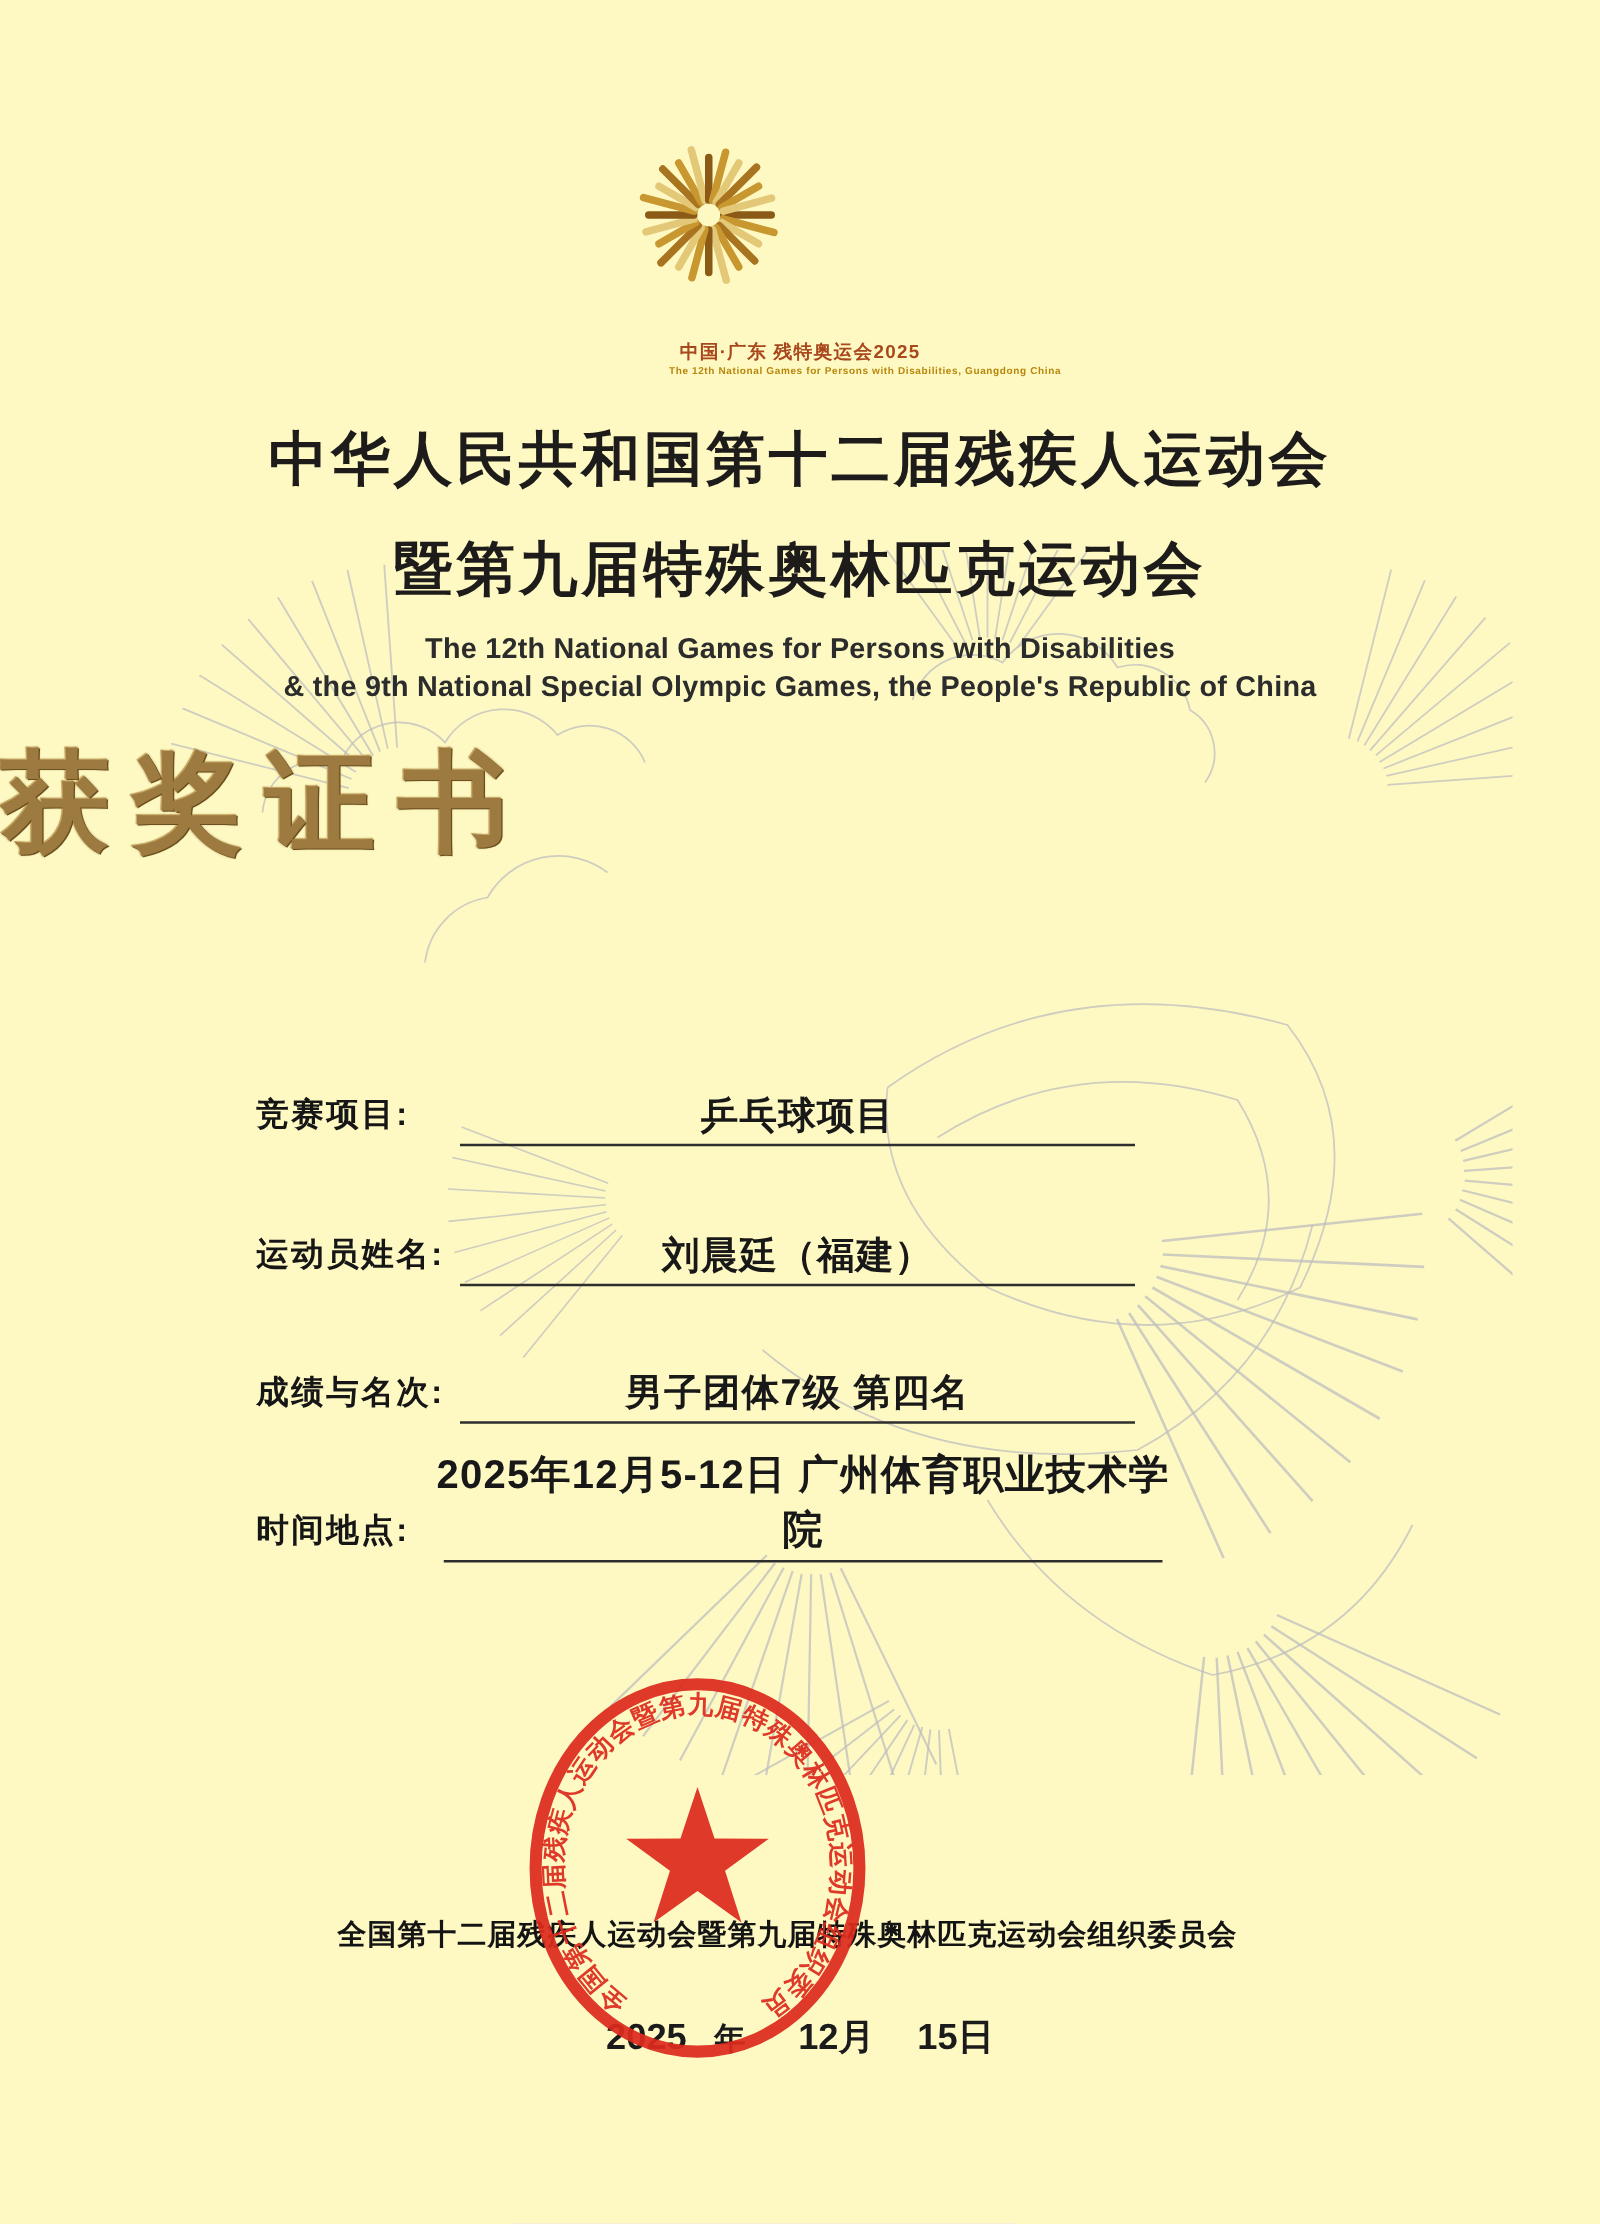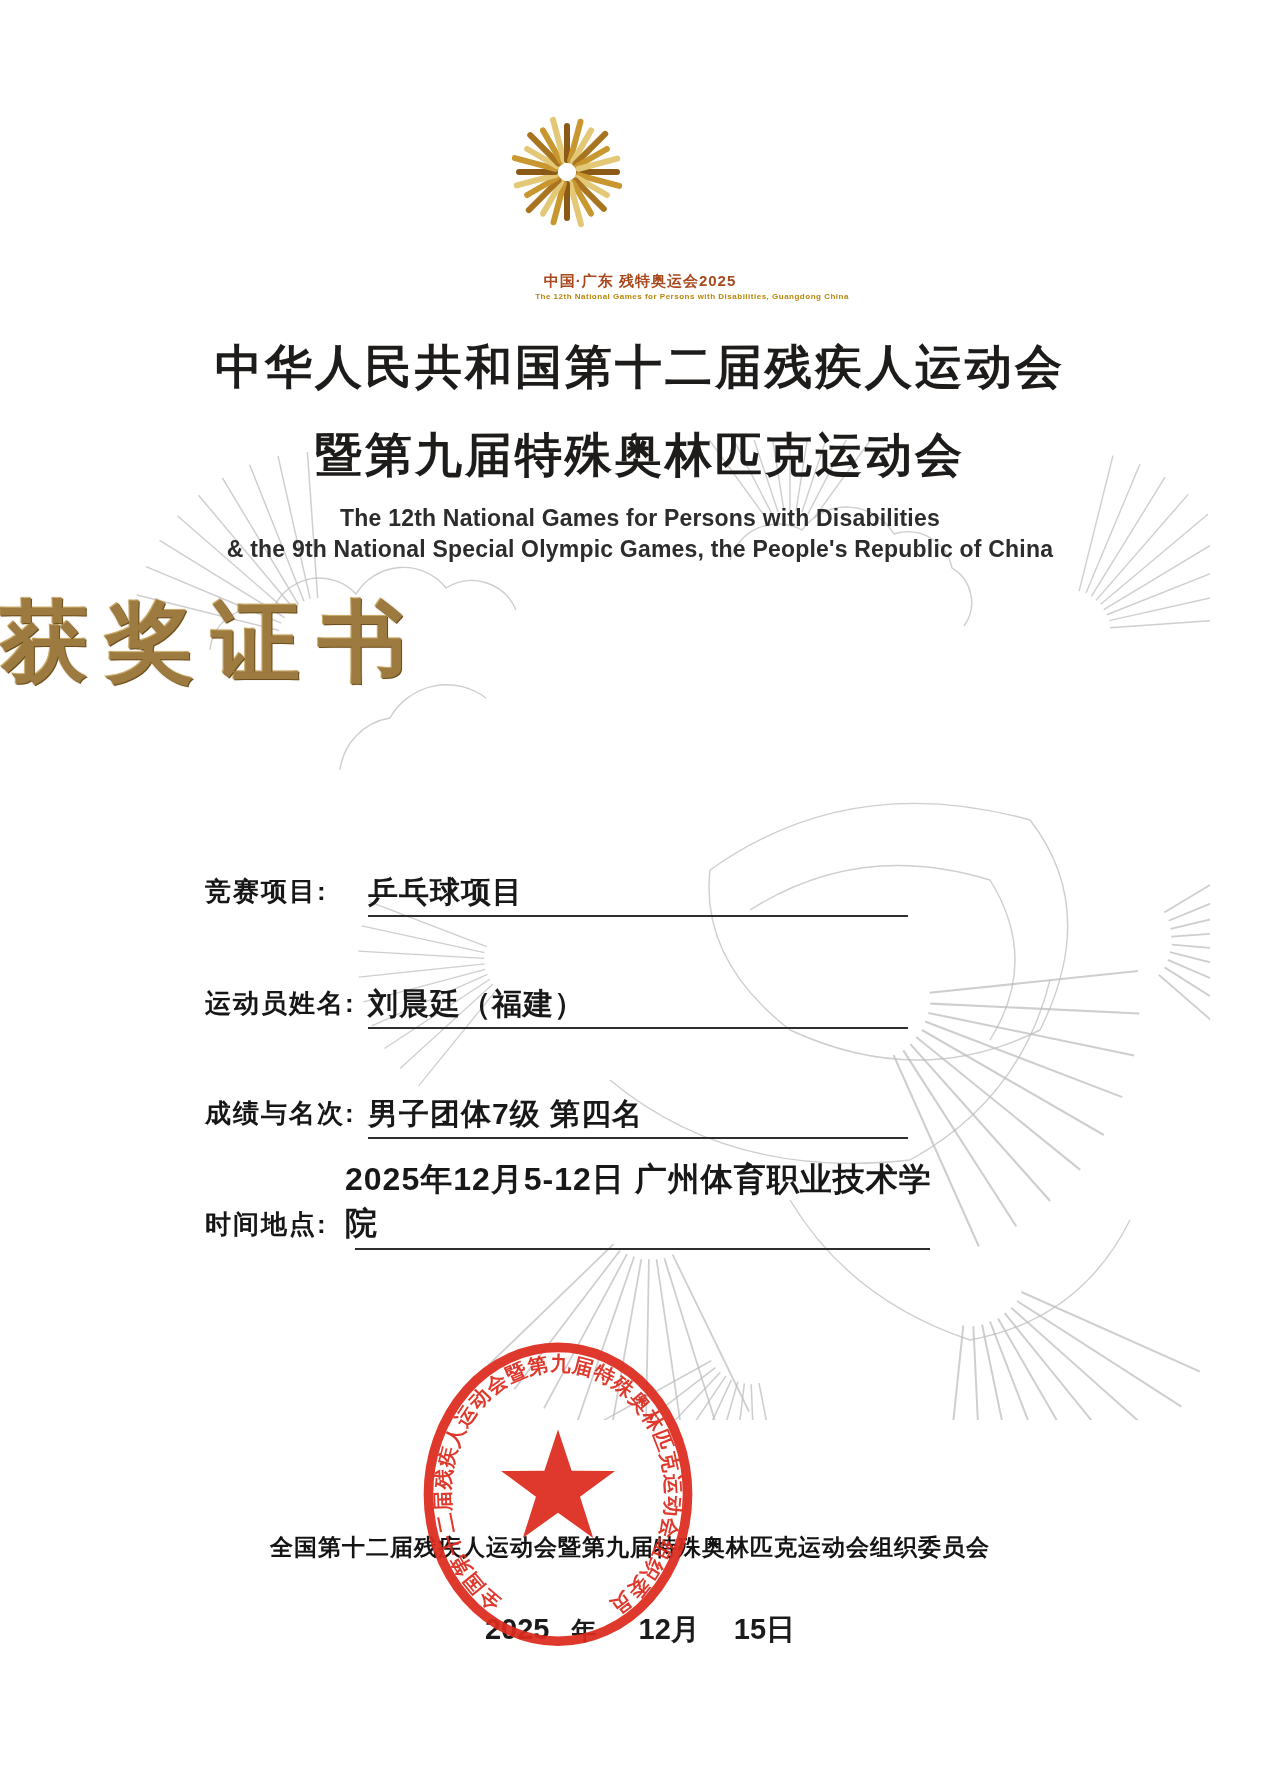--- a/index.html
+++ b/index.html
@@ -1,18 +1,18 @@
 <!DOCTYPE html>
 <html><head>
 <meta charset="utf-8">
 <style>
   html,body{margin:0;padding:0;background:#e8e8e8;}
   .page{
     position:relative;width:1280px;height:1779px;margin:0 auto;
-    background:#ffffff;overflow:hidden;
+    background:#fef9c3;overflow:hidden;
     font-family:"Liberation Sans","DejaVu Sans",sans-serif;color:#1c1c1c;
   }
   
   .flower{position:absolute;left:90px;top:440px;width:1120px;height:980px;z-index:0;}
   .flower line,.flower path{stroke:#bdbdbd;stroke-width:1.4;fill:none;opacity:.75;}
   
   .emblem{position:absolute;left:445px;top:90px;width:240px;height:170px;z-index:1;}
   .wordmark1{
     position:absolute;top:272px;left:0;width:100%;text-align:center;
     font-size:15px;font-weight:800;color:#a8481c;letter-spacing:1px;
@@ -45,21 +45,21 @@
   .row{position:absolute;left:0;width:1280px;height:52px;z-index:1;}
   .row .label{
     position:absolute;left:205px;bottom:8px;
     font-size:26px;font-weight:800;color:#161616;letter-spacing:2px;
   }
   .row .line{
     position:absolute;left:368px;width:540px;bottom:0;height:0;
     border-bottom:2.5px solid #2e2e2e;
   }
   .row .value{
-    position:absolute;left:368px;width:540px;bottom:4px;
+    position:absolute;left:368px;width:540px;bottom:4px;text-align:center;
     font-size:30px;font-weight:800;color:#181818;letter-spacing:1px;
   }
   .row.r1{top:865px;} .row.r2{top:977px;} .row.r3{top:1087px;}
   .row.r4{top:1198px;}
   .row.r4 .line{left:355px;width:575px;}
   .row.r4 .value{left:345px;width:595px;font-size:32px;margin-top:45px;}
   
   .seal{position:absolute;left:413px;top:1338px;width:290px;height:332px;z-index:3;opacity:.93;}
   
   .organizer{

